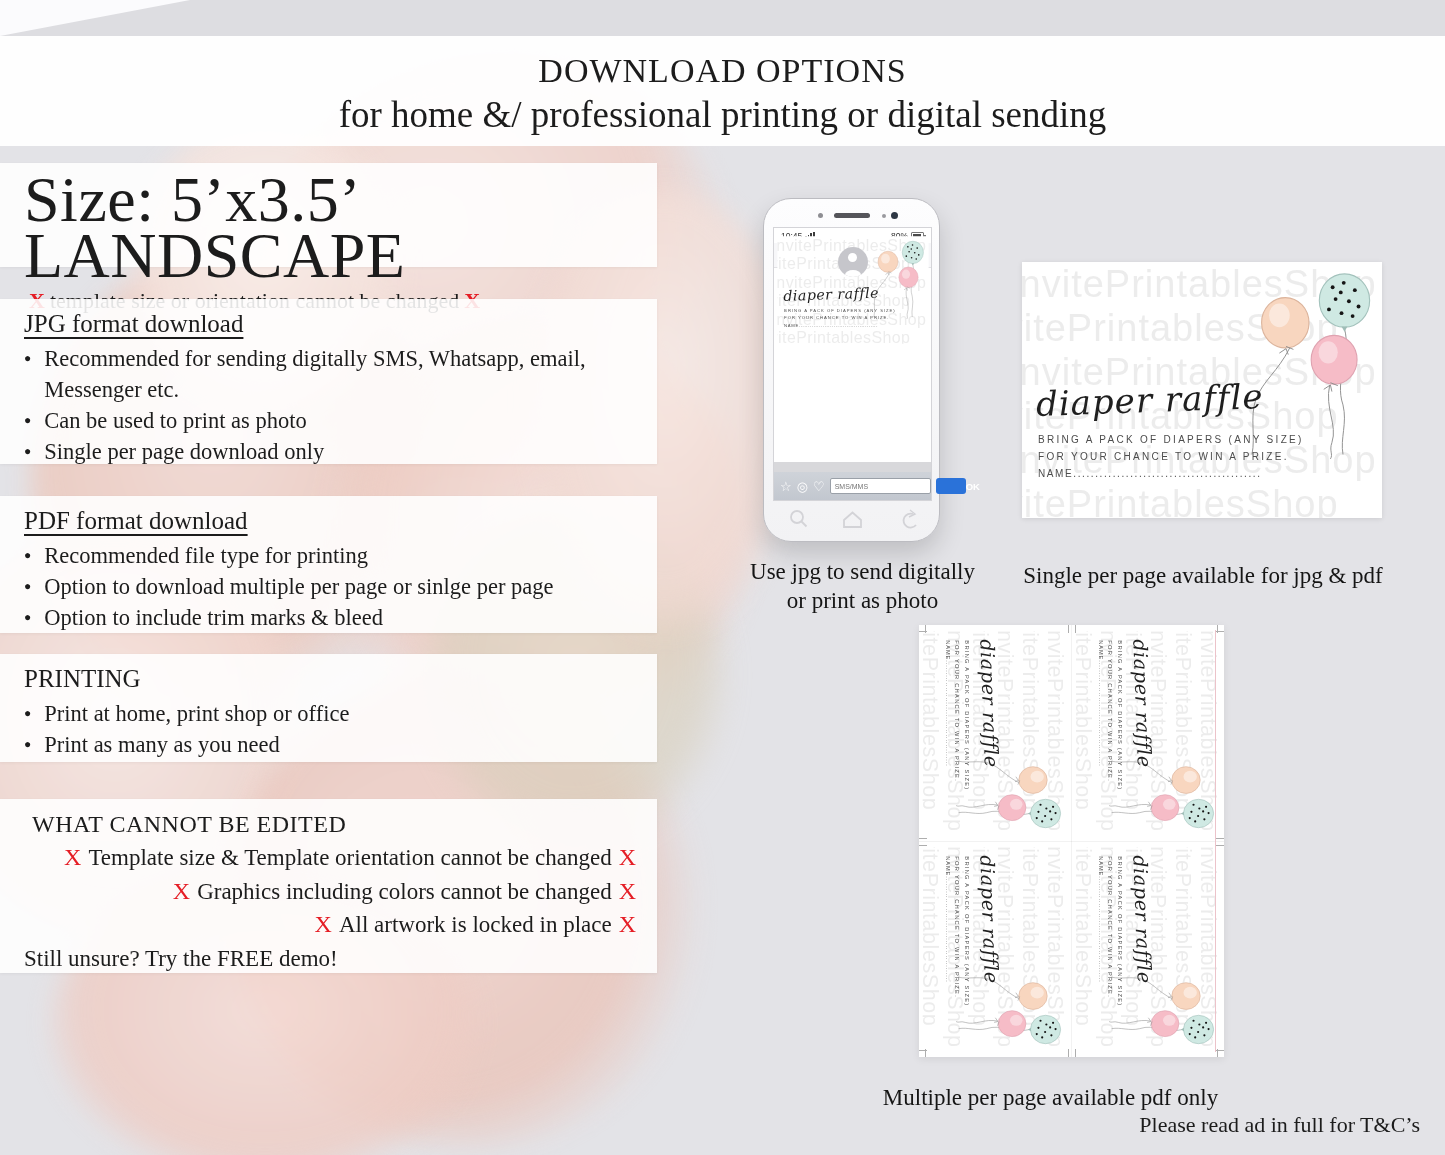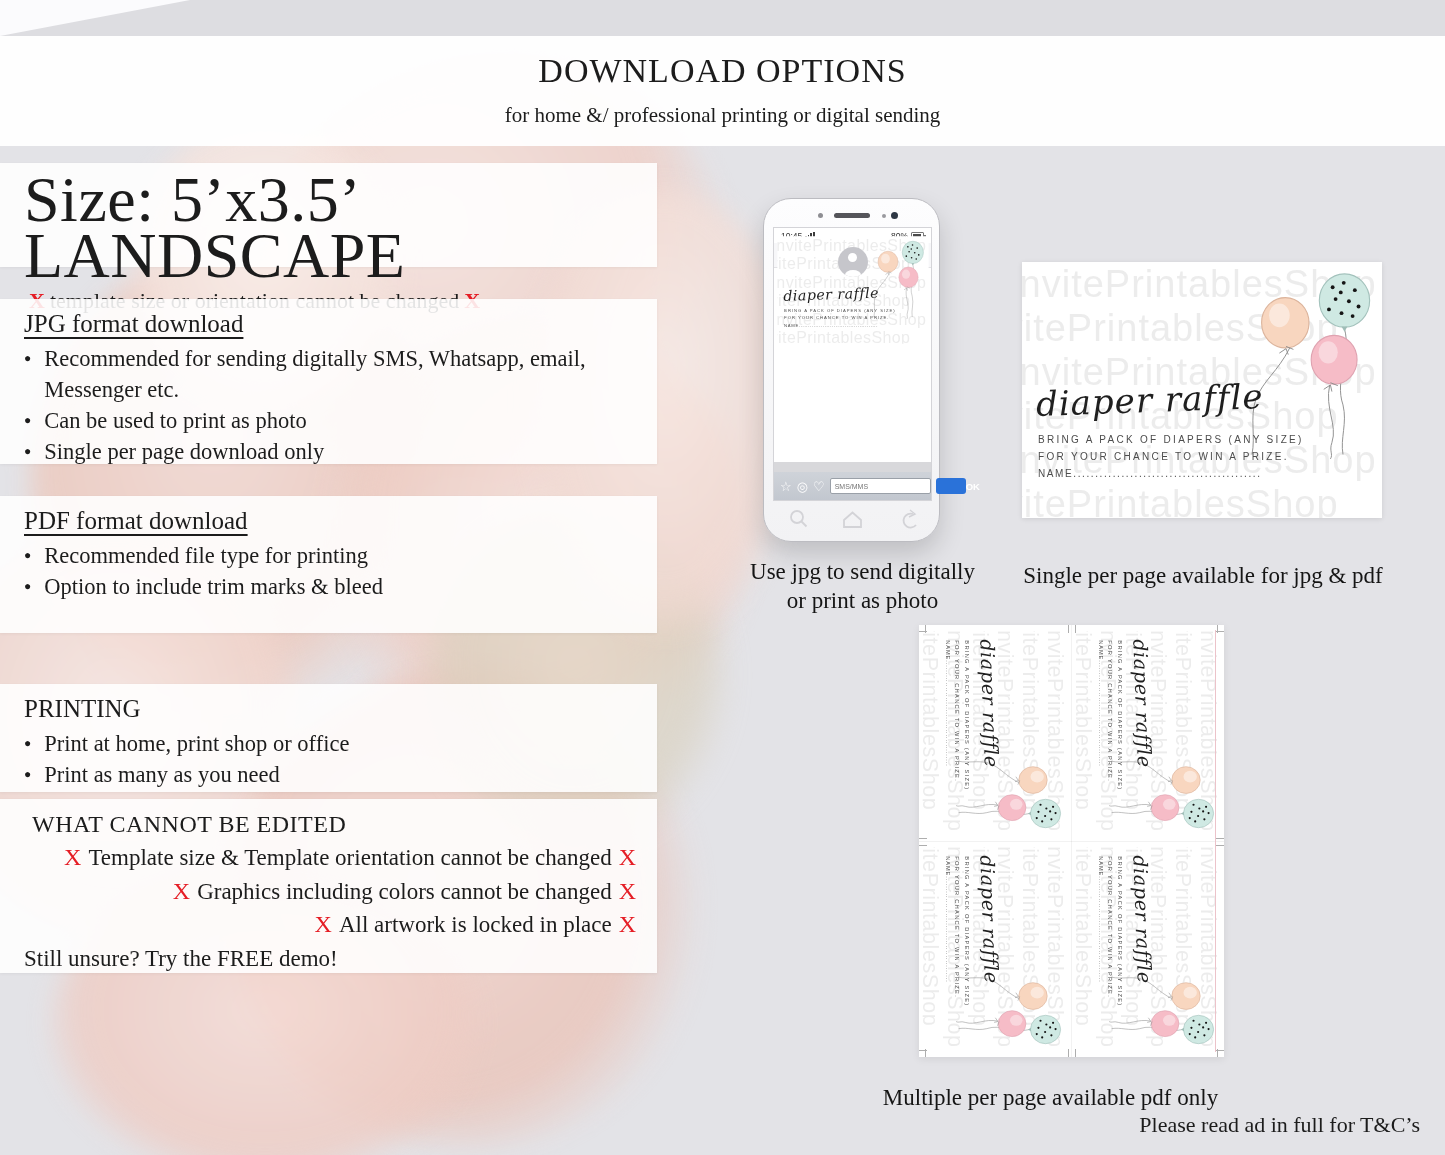--- a/index.html
+++ b/index.html
@@ -20,31 +20,31 @@
   .p7 {left:420px; top:510px; width:310px; height:340px; background:radial-gradient(ellipse at 50% 45%, #e2dac7 0%, #d9d0bd 55%, rgba(217,208,189,0) 75%); opacity:.65;}
   .p8 {left:530px; top:190px; width:270px; height:440px; background:radial-gradient(ellipse at 50% 40%, #f9ece7 0%, #f1dbd4 60%, rgba(241,219,212,0) 78%); opacity:.8;}
   .p9 {left:130px; top:120px; width:270px; height:290px; background:radial-gradient(ellipse at 50% 45%, #fbf2ee 0%, #f4e2dc 60%, rgba(244,226,220,0) 78%);}
   
   .top-band { position:absolute; left:0; top:0; width:1445px; height:36px; background:#dddde1; }
   .top-band::before { content:""; position:absolute; left:0; top:0; width:190px; height:36px;
     background:#fbfbfd; clip-path:polygon(0 0, 100% 0, 0 100%); }
   .header-band { position:absolute; left:0; top:36px; width:1445px; height:110px;
     background:rgba(255,255,255,.94); text-align:center; padding-top:13px; }
   .header-title { font-size:34px; letter-spacing:1px; line-height:44px; }
-  .header-sub { font-size:21px; line-height:44px; }
+  .header-sub { font-size:37px; line-height:44px; }
   .box { position:absolute; left:0; width:657px; background:rgba(255,255,255,.88);
     padding:9px 14px 0 24px; box-shadow:0 1px 3px rgba(0,0,0,.05); }
   .size-box { top:163px; height:104px; }
   .size-heading { font-size:64px; line-height:56px; letter-spacing:.5px; }
   .size-note { font-size:22px; line-height:28px; margin-top:3px; }
   .xm { color:#e51d25; font-weight:bold; padding:0 5px; }
   .xm2 { color:#e51d25; padding:0 7px; font-size:24px; }
   .jpg-box { top:299px; height:165px; }
   .pdf-box { top:496px; height:137px; }
-  .printing-box { top:684px; height:108px;padding-left:24px; }
+  .printing-box { top:654px; height:108px;padding-left:24px; }
   .sec-title { font-size:25px; line-height:31px; margin-bottom:4px; }
   .sec-title.u { text-decoration:underline; text-underline-offset:5px; }
   .bullets { list-style:none; }
   .bullets li { display:flex; gap:13px; font-size:22.5px; line-height:31px; }
   .bullets li::before { content:"\25CF"; font-size:12px; line-height:31px; }
   .cannot-box { top:799px; height:174px; }
   .cannot-title { font-size:24px; line-height:33px; padding-left:8px; letter-spacing:.5px; }
   .xrow { font-size:23px; line-height:33.5px;text-align:right; }
   .xrow .xm2:first-child { padding-left:0; }
   .still { font-size:23px; line-height:33.5px; }
@@ -170,20 +170,23 @@
     </ul>
   </section>
 
   <section class="box pdf-box">
     <div class="sec-title u">PDF format download</div>
     <ul class="bullets">
       <li>
           <span>Recommended file type for printing</span>
         </li>
       <li>
+          <span>Option to download multiple per page or sinlge per page</span>
+        </li>
+      <li>
           <span>Option to include trim marks &amp; bleed</span>
         </li>
     </ul>
   </section>
 
   <section class="box printing-box">
     <div class="sec-title">PRINTING</div>
     <ul class="bullets">
       <li>
           <span>Print at home, print shop or office</span>

